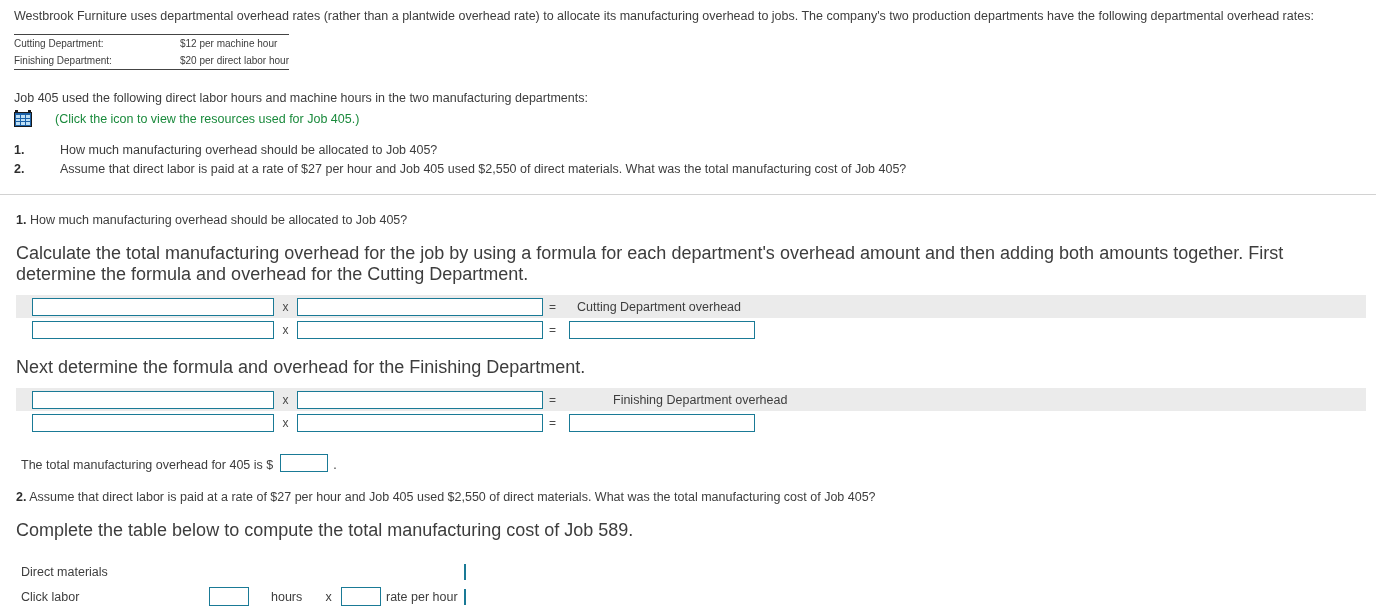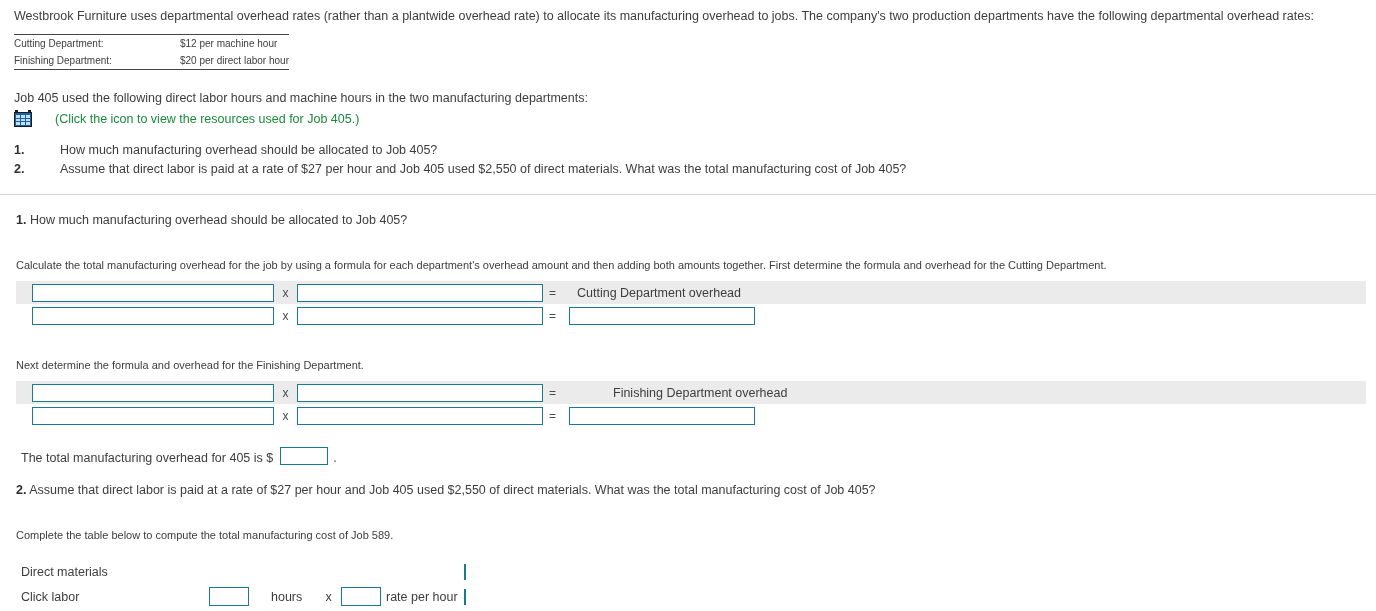--- a/index.html
+++ b/index.html
@@ -128,23 +128,23 @@
   .answer {
     padding: 0 10px 0 16px;
   }
   .q-head {
     font-size: 12.5px;
     color: #3d3d3d;
     margin-top: 18px;
   }
   .q-head b { color: #2e2e2e; }
   .instr {
-    font-size: 11px;
-    color: #3d3d3d;
-    margin-top: 32px;
+    font-size: 18px;
+    color: #3d3d3d;
+    margin-top: 16px;
   }
 
   
   .formula-block {
     margin-top: 10px;
   }
   .frow {
     display: flex;
     align-items: center;
     height: 23px;

